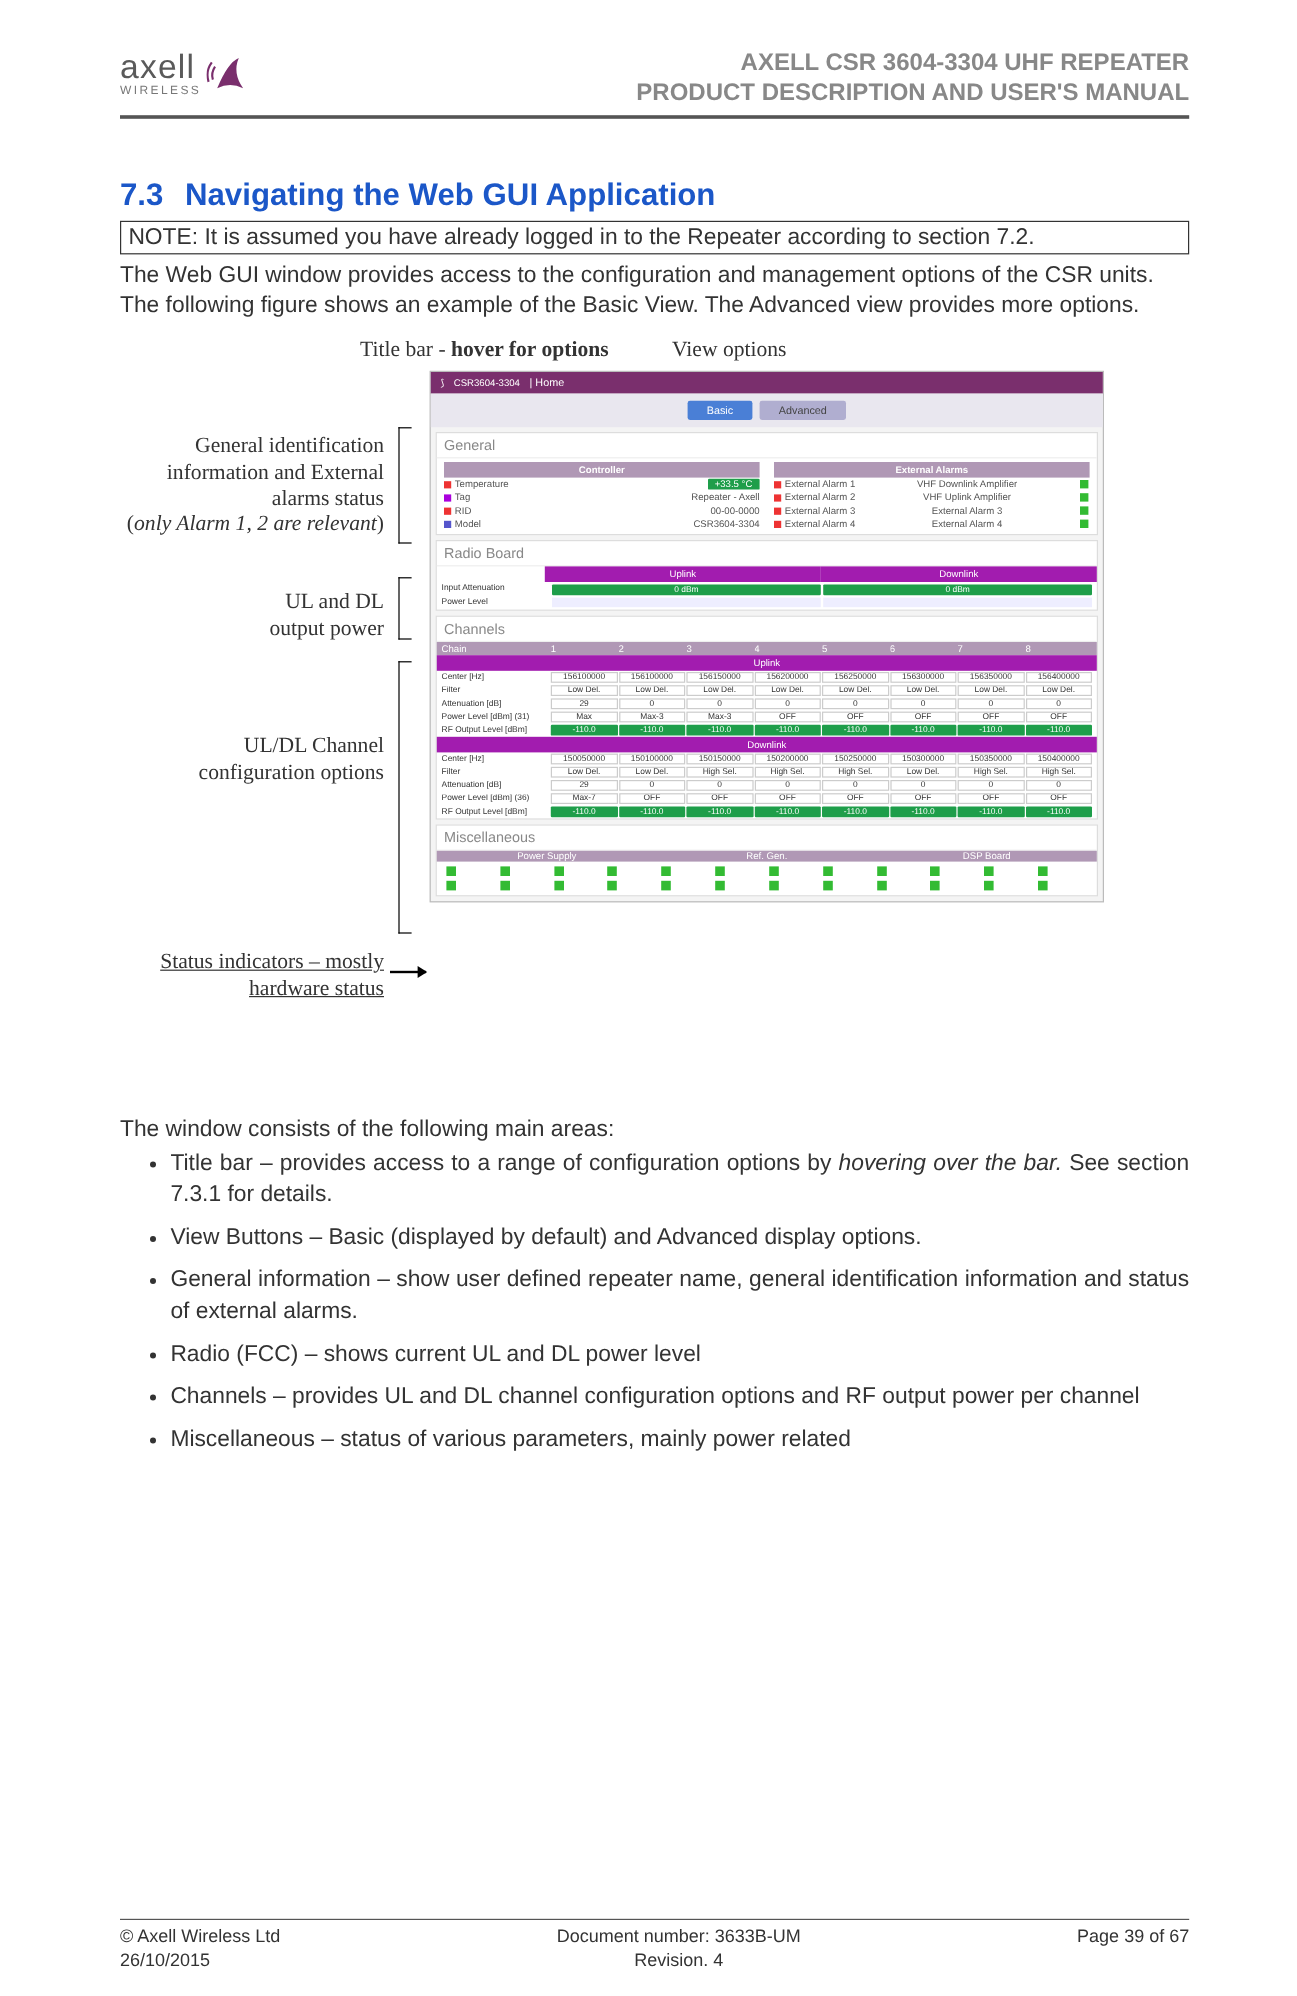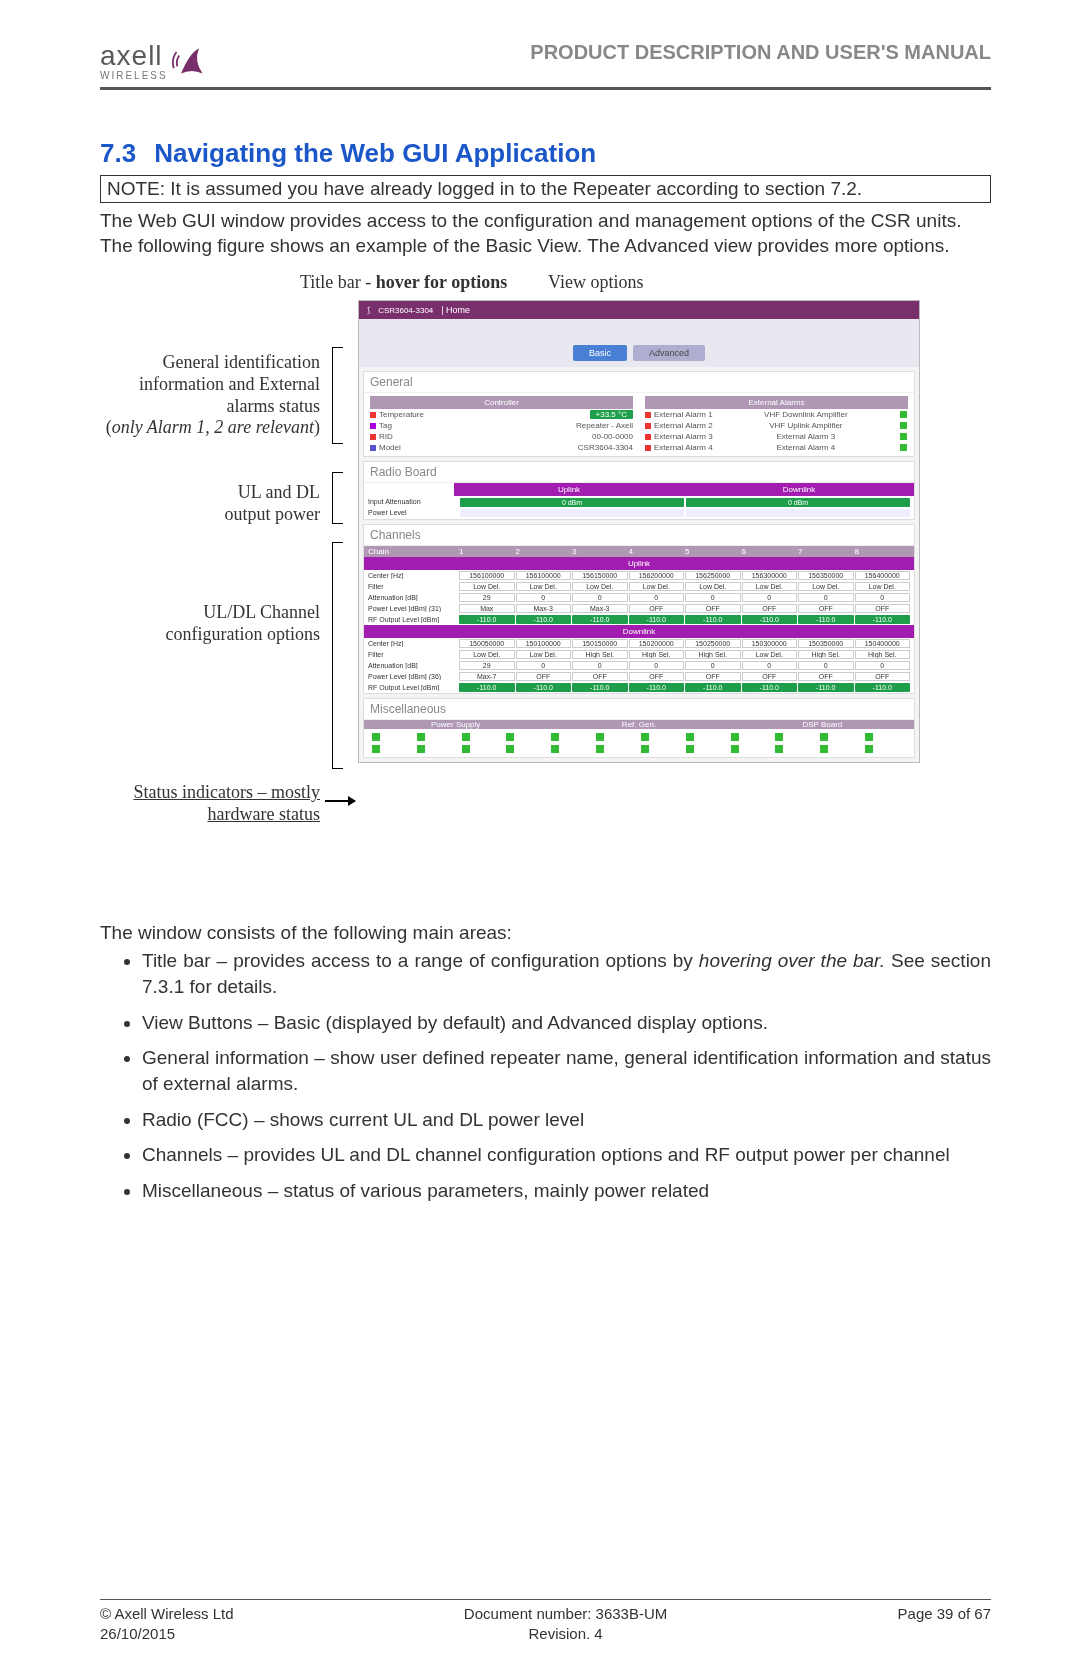--- a/index.html
+++ b/index.html
@@ -82,21 +82,21 @@
     font-family: "Times New Roman", serif;
     font-size: 18px;
   }
   .label-titlebar {
     position:absolute;
     left: 200px;
     top: 0;
   }
   .label-viewopt {
     position:absolute;
-    left: 448px;
+    left: 460px;
     top: 0;
   }
   .side-label {
     position:absolute;
     font-family: "Times New Roman", serif;
     font-size: 18px;
     text-align: right;
     line-height: 1.2;
   }
   .side-label.i1 { left: -10px; top: 80px; width: 230px; }
@@ -155,21 +155,20 @@
     padding:6px;
     display:flex;
     justify-content:center;
     gap:6px;
   }
   .tab {
     padding:3px 16px;
     border-radius:2px;
     font-size:9px;
     color:#fff;
-    margin-top:20px;
   }
   .tab.basic { background:#4a7fd6; }
   .tab.adv { background:#b0aed0; color:#444;}
   .mock-panel {
     margin:4px;
     background:#fff;
     border:1px solid #ddd;
   }
   .mock-panel h5 {
     margin:0;
@@ -204,21 +203,21 @@
     background:#b098b5;
     color:#fff;
     font-size:8px;
   }
   .mock-general {
     display:flex;
     font-size:8px;
   }
   .mock-general > div { flex:1; padding:3px 6px; }
   .mock-general .ctrlhead {
-    background:#b098b5; color:#fff; text-align:center; font-size:8px; padding:2px;
+    background:#b098b5; color:#fff; text-align:center; font-size:8px; padding:2px;font-weight:bold;
   }
   .kv { display:flex; justify-content:space-between; padding:1px 0; color:#555;}
   .kv .k { display:flex; gap:3px; align-items:center;}
   .indicator { width:6px; height:6px; background:#e33; display:inline-block;}
   .misc-grid { display:grid; grid-template-columns: repeat(12, 1fr); gap:4px; padding:4px 8px;}
   .misc-grid span { width:8px; height:8px; background:#3b3; display:inline-block;}
   .misc-head { display:grid; grid-template-columns: 1fr 1fr 1fr; background:#b098b5; color:#fff; font-size:8px; text-align:center;}
   .sq { width:7px; height:7px; background:#3b3; display:inline-block; margin:1px;}
 
   .list-intro { font-size:19px; margin-top:28px; }
@@ -261,20 +260,21 @@
         <div class="logo-text">axell</div>
         <div class="logo-sub">WIRELESS</div>
       </div>
       <svg class="logo-mark" viewBox="0 0 40 40">
         <path d="M10 34 Q20 10 30 6 Q24 20 34 34 Q22 28 10 34 Z" fill="#7a2f6d"></path>
         <path d="M6 26 Q4 20 8 14" stroke="#7a2f6d" stroke-width="2" fill="none"></path>
         <path d="M2 28 Q-1 18 5 10" stroke="#7a2f6d" stroke-width="2" fill="none"></path>
       </svg>
     </div>
     <div class="header-titles">
+      <div>AXELL CSR 3604-3304 UHF REPEATER</div>
       <div>PRODUCT DESCRIPTION AND USER'S MANUAL</div>
     </div>
   </div>
 
   <div class="section-heading">
     <span class="num">7.3</span><span>Navigating the Web GUI Application</span>
   </div>
 
   <div class="note-box">NOTE: It is assumed you have already logged in to the Repeater according to section 7.2.</div>
 

